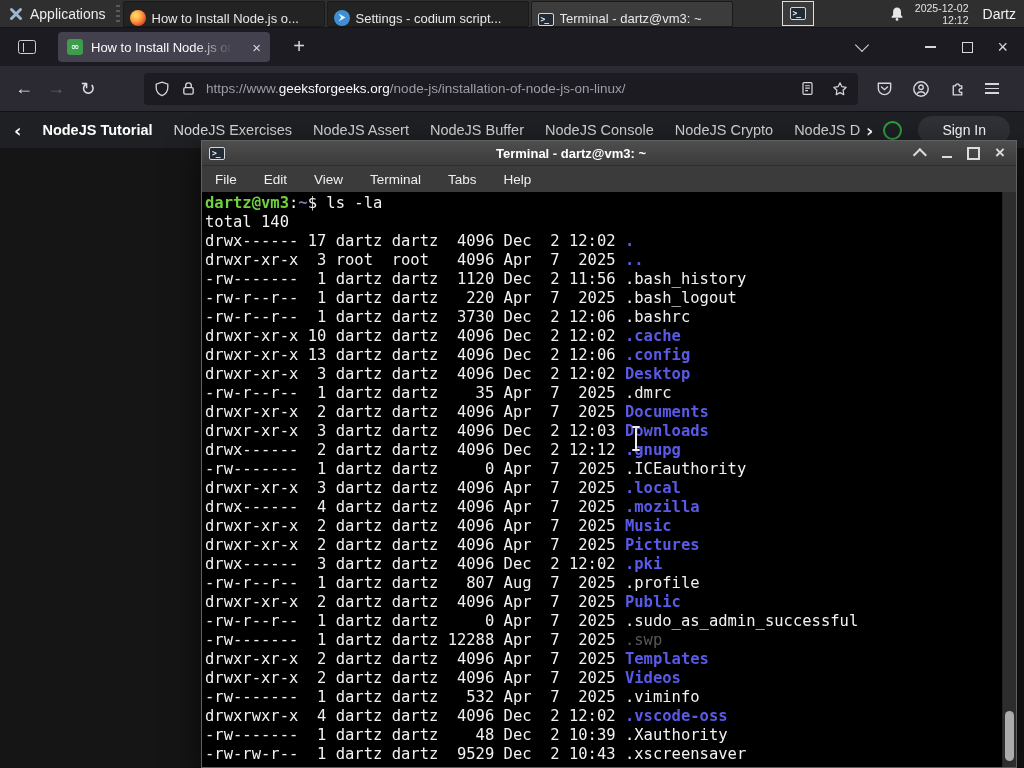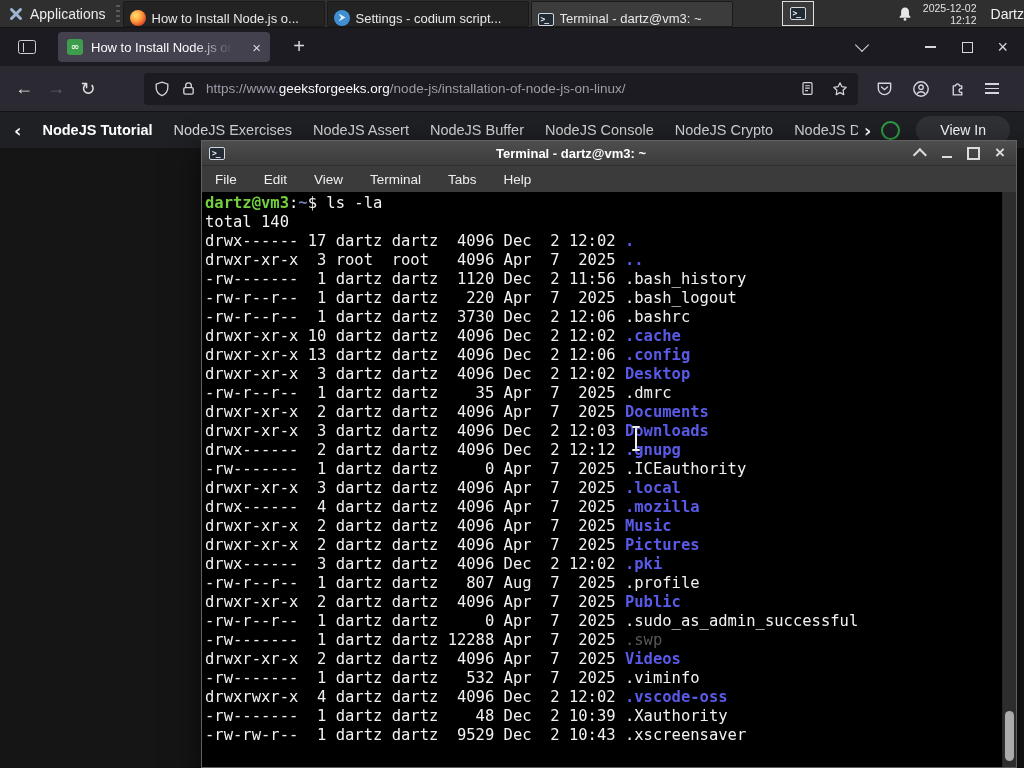--- a/index.html
+++ b/index.html
@@ -19,21 +19,21 @@
   .ic-firefox{flex:none;width:16px;height:16px;border-radius:50%;
      background:radial-gradient(circle at 36% 34%,#ffd567 8%,#ff9a3c 42%,#e3562a 68%,#b5322a 100%);}
   .ic-codium{flex:none;width:16px;height:16px;border-radius:50%;background:#3f8fd2;position:relative;}
   .ic-codium::after{content:"";position:absolute;left:5px;top:4px;width:7px;height:8px;background:#e8f3fc;
      clip-path:polygon(0 0,100% 50%,0 100%,38% 50%);}
   .term-ic{flex:none;width:16px;height:13px;background:#222b33;border:1px solid #cfd8df;border-radius:2px;
      color:#eef4f9;font:bold 8px/11px "DejaVu Sans Mono",monospace;padding-left:2px;box-sizing:border-box;}
   .term-ic::after{content:">_";letter-spacing:-1px;}
   .tray-box{margin-left:48px;width:30px;height:23px;border:1px solid #dedede;background:#3a3a3a;
             display:flex;align-items:center;justify-content:center;}
-  .panel-right{margin-left:auto;display:flex;align-items:center;gap:10px;}
+  .panel-right{margin-left:auto;display:flex;align-items:center;gap:10px;padding-right:8px;}
   .clock{text-align:right;color:#e3e3e3;font-size:10.5px;line-height:12px;}
   .panel-user{color:#f2f2f2;font-size:14px;margin-left:4px;}
   
   #tabbar{position:absolute;top:28px;left:0;width:1024px;height:38px;background:#1c1b22;
           display:flex;align-items:center;}
   .fxview{margin-left:12px;width:30px;height:26px;border-radius:4px;display:flex;align-items:center;justify-content:center;}
   .fxview-glyph{width:16px;height:12px;border:1.6px solid #cfcfd8;border-radius:2.5px;position:relative;}
   .fxview-glyph::after{content:"";position:absolute;left:3.5px;top:1.5px;bottom:1.5px;width:1.6px;background:#cfcfd8;}
   .tab{position:relative;margin-left:16px;width:212px;height:30px;background:#42414d;border-radius:4px;
        display:flex;align-items:center;padding:0 9px;color:#fbfbfe;font-size:13px;box-sizing:border-box;}
@@ -218,21 +218,21 @@
       <span class="nav-item">NodeJS Assert</span>
       <span class="nav-item">NodeJS Buffer</span>
       <span class="nav-item">NodeJS Console</span>
       <span class="nav-item">NodeJS Crypto</span>
       <span class="nav-item">NodeJS DNS</span>
       <span class="nav-item">Node</span>
     </div>
   <div class="sitenav-right">
     <span class="nav-chev">›</span>
     <span class="search-ring"></span>
-    <span class="signin">View In</span>
+    <span class="signin">Sign In</span>
   </div>
 </div>
 
 <div id="terminal">
   <div class="t-titlebar">
     <span class="term-ic"></span>
     <span class="t-title">Terminal - dartz@vm3: ~</span>
     <span class="t-controls">
       <span class="tc-shade"></span>
       <span class="tc-min"></span>
@@ -267,20 +267,21 @@
         <div class="tl"><span>-rw-------  1 dartz dartz     0 Apr  7  2025 </span><span class="fn-file">.ICEauthority</span></div>
         <div class="tl"><span>drwxr-xr-x  3 dartz dartz  4096 Apr  7  2025 </span><span class="fn-dir">.local</span></div>
         <div class="tl"><span>drwx------  4 dartz dartz  4096 Apr  7  2025 </span><span class="fn-dir">.mozilla</span></div>
         <div class="tl"><span>drwxr-xr-x  2 dartz dartz  4096 Apr  7  2025 </span><span class="fn-dir">Music</span></div>
         <div class="tl"><span>drwxr-xr-x  2 dartz dartz  4096 Apr  7  2025 </span><span class="fn-dir">Pictures</span></div>
         <div class="tl"><span>drwx------  3 dartz dartz  4096 Dec  2 12:02 </span><span class="fn-dir">.pki</span></div>
         <div class="tl"><span>-rw-r--r--  1 dartz dartz   807 Aug  7  2025 </span><span class="fn-file">.profile</span></div>
         <div class="tl"><span>drwxr-xr-x  2 dartz dartz  4096 Apr  7  2025 </span><span class="fn-dir">Public</span></div>
         <div class="tl"><span>-rw-r--r--  1 dartz dartz     0 Apr  7  2025 </span><span class="fn-file">.sudo_as_admin_successful</span></div>
         <div class="tl"><span>-rw-------  1 dartz dartz 12288 Apr  7  2025 </span><span class="fn-dim">.swp</span></div>
+        <div class="tl"><span>drwxr-xr-x  2 dartz dartz  4096 Apr  7  2025 </span><span class="fn-dir">Templates</span></div>
         <div class="tl"><span>drwxr-xr-x  2 dartz dartz  4096 Apr  7  2025 </span><span class="fn-dir">Videos</span></div>
         <div class="tl"><span>-rw-------  1 dartz dartz   532 Apr  7  2025 </span><span class="fn-file">.viminfo</span></div>
         <div class="tl"><span>drwxrwxr-x  4 dartz dartz  4096 Dec  2 12:02 </span><span class="fn-dir">.vscode-oss</span></div>
         <div class="tl"><span>-rw-------  1 dartz dartz    48 Dec  2 10:39 </span><span class="fn-file">.Xauthority</span></div>
         <div class="tl"><span>-rw-rw-r--  1 dartz dartz  9529 Dec  2 10:43 </span><span class="fn-file">.xscreensaver</span></div>
       </div>
     <div class="t-scrolltrack">
       <div class="t-scrollthumb"></div>
     </div>
     <div class="ibeam">

